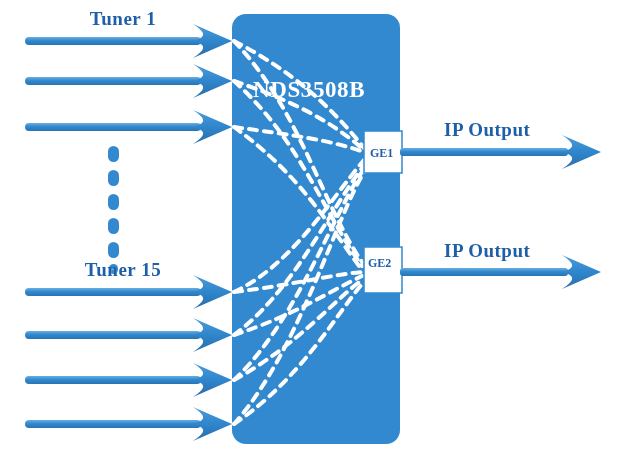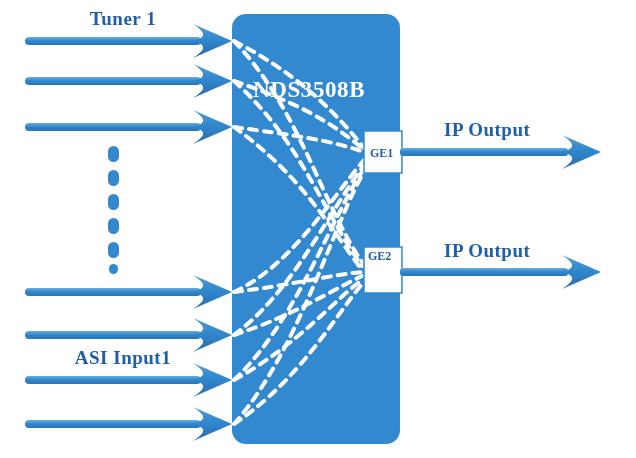--- a/index.html
+++ b/index.html
@@ -158,23 +158,23 @@
         <path d="M562,135 L601,152 L562,169 C574,161 577,156 562,152 C577,148 574,143 562,135 Z" fill="url(#headGrad)"></path>
       </g>
       <g>
         <rect x="400" y="268" width="168" height="8" rx="3" fill="url(#lineGrad)"></rect>
         <path d="M562,255 L601,272 L562,289 C574,281 577,276 562,272 C577,268 574,263 562,255 Z" fill="url(#headGrad)"></path>
       </g>
     </g>
   </svg>
 
   <div class="lbl input-label" style="left:63px; top:8px; width:120px;">Tuner  1</div>
-  <div class="lbl input-label" style="left:63px; top:347px; width:120px;">ASI Input1</div>
+  <div class="lbl input-label" style="left:63px; top:259px; width:120px;">Tuner  15</div>
 
   <div class="device-title" style="left:253px; top:37px;margin-top:40px;">NDS3508B</div>
 
   <div class="port-label" style="left:370px; top:146px;">GE1</div>
-  <div class="port-label" style="left:368px; top:249px;">GE2</div>
+  <div class="port-label" style="left:368px; top:256px;">GE2</div>
 
   <div class="lbl output-label" style="left:444px; top:119px;">IP Output</div>
   <div class="lbl output-label" style="left:444px; top:240px;">IP Output</div>
 
 </div>
 
 </body></html>

